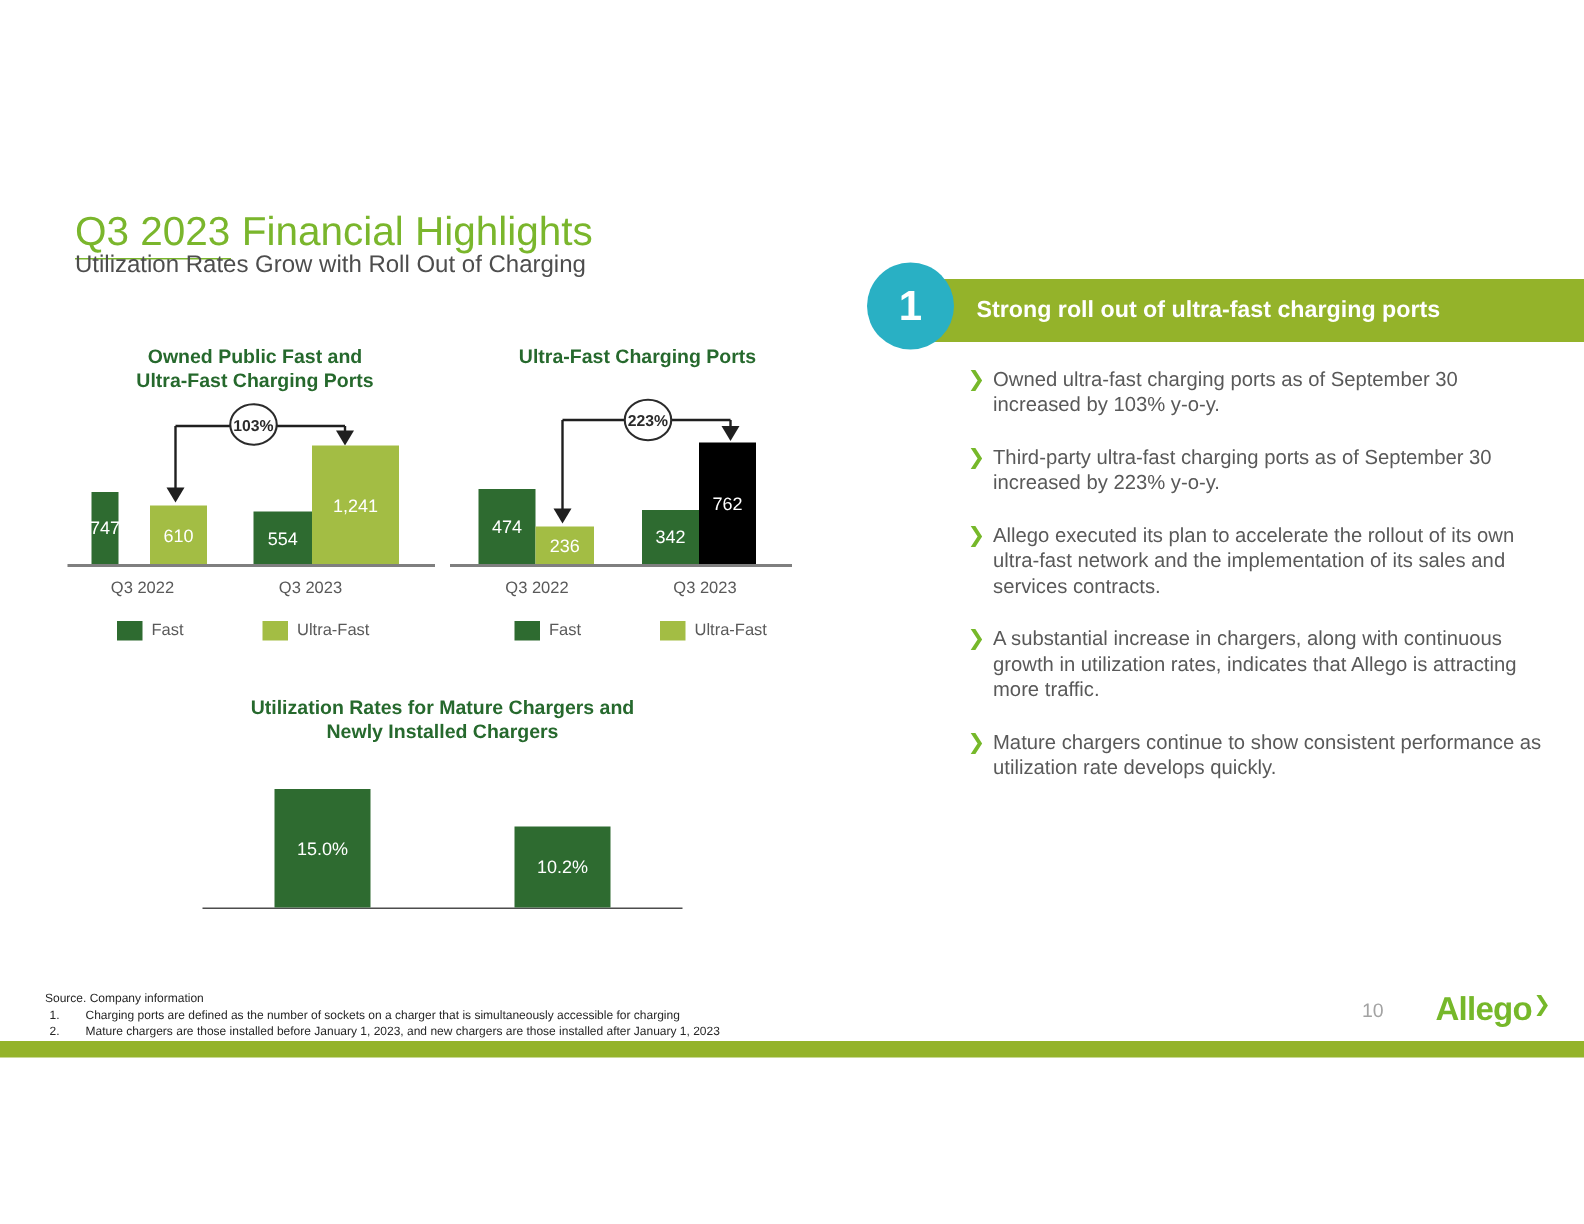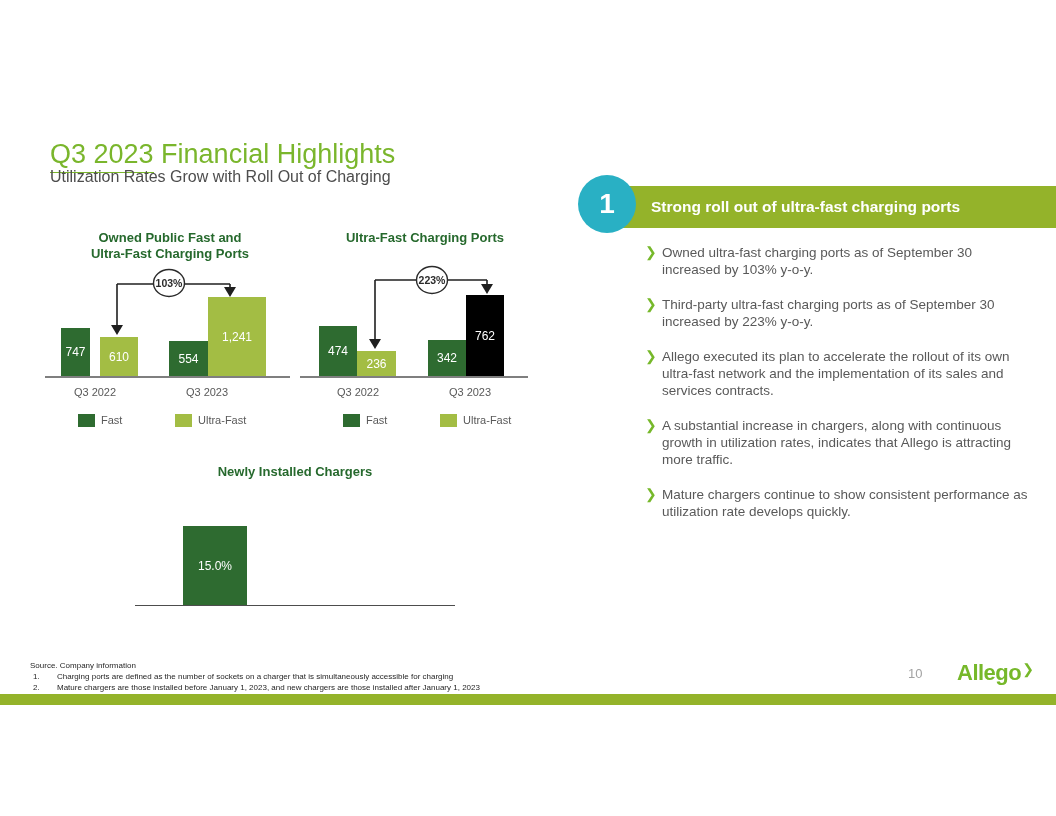--- a/index.html
+++ b/index.html
@@ -72,21 +72,21 @@
   <div class="plot">
     <svg class="anno" width="245" height="112">
       <line x1="72" y1="20" x2="185" y2="20" stroke="#1f1f1f" stroke-width="1.6"></line>
       <line x1="72" y1="20" x2="72" y2="63" stroke="#1f1f1f" stroke-width="1.6"></line>
       <polygon points="66,61 78,61 72,71" fill="#1f1f1f"></polygon>
       <line x1="185" y1="20" x2="185" y2="24" stroke="#1f1f1f" stroke-width="1.6"></line>
       <polygon points="179,23 191,23 185,33" fill="#1f1f1f"></polygon>
       <ellipse cx="124" cy="19" rx="15.5" ry="13.5" fill="#ffffff" stroke="#2b2b2b" stroke-width="1.4"></ellipse>
       <text x="124" y="23" text-anchor="middle" font-size="10.5" font-weight="bold" fill="#2b2b2b">103%</text>
     </svg>
-    <div class="bar" style="left: 16px; width: 29px; height: 48px; background: rgb(46, 107, 48);">
+    <div class="bar" style="left: 16px; width: 18px; height: 48px; background: rgb(46, 107, 48);">
         <span>747</span>
       </div>
     <div class="bar" style="left: 55px; width: 38px; height: 39px; background: rgb(163, 189, 68);">
         <span>610</span>
       </div>
     <div class="bar" style="left: 124px; width: 39px; height: 35px; background: rgb(46, 107, 48);">
         <span>554</span>
       </div>
     <div class="bar" style="left: 163px; width: 58px; height: 79px; background: rgb(163, 189, 68);">
         <span>1,241</span>
@@ -138,25 +138,29 @@
   <div class="legend">
     <div class="sw" style="left: 43px; background: rgb(46, 107, 48);"></div>
     <span class="lb" style="left:66px">Fast</span>
     <div class="sw" style="left: 140px; background: rgb(163, 189, 68);"></div>
     <span class="lb" style="left:163px">Ultra-Fast</span>
   </div>
 </div>
 
 <div class="chart" id="chart-2">
   <div class="chart-title">
+    <div>Utilization Rates for Mature Chargers and</div>
     <div>Newly Installed Chargers</div>
   </div>
   <div class="plot">
     <div class="bar" style="left: 48px; width: 64px; height: 79px; background: rgb(46, 107, 48);">
         <span>15.0%</span>
+      </div>
+    <div class="bar" style="left: 208px; width: 64px; height: 54px; background: rgb(46, 107, 48);">
+        <span>10.2%</span>
       </div>
   </div>
 </div>
 
 <div class="abs" id="banner">
   <div id="banner-text">Strong roll out of ultra-fast charging ports</div>
 </div>
 <div class="abs" id="num-circle">
   <span>1</span>
 </div>

